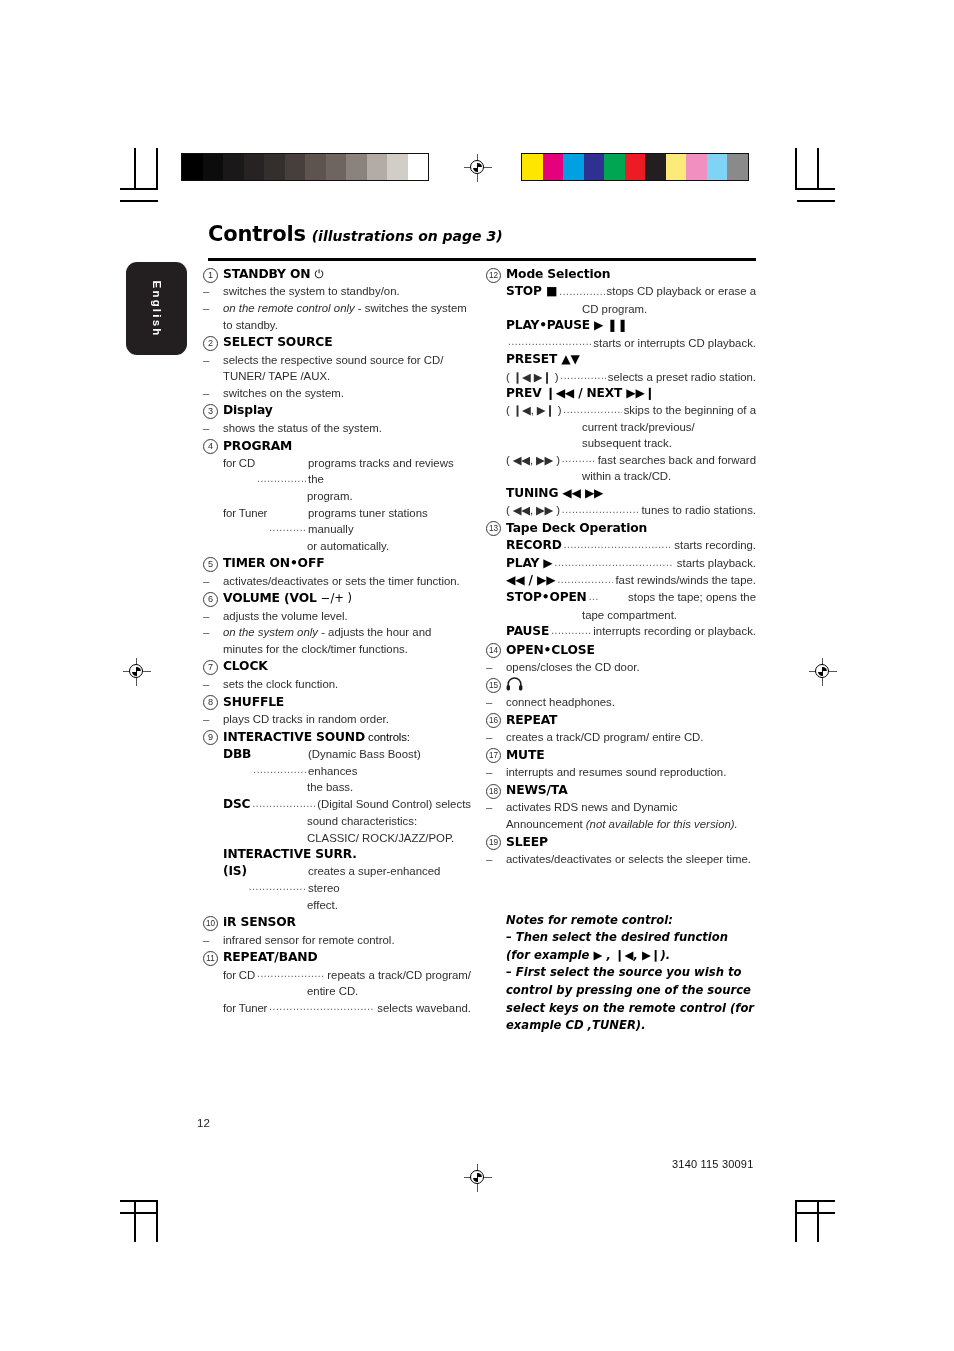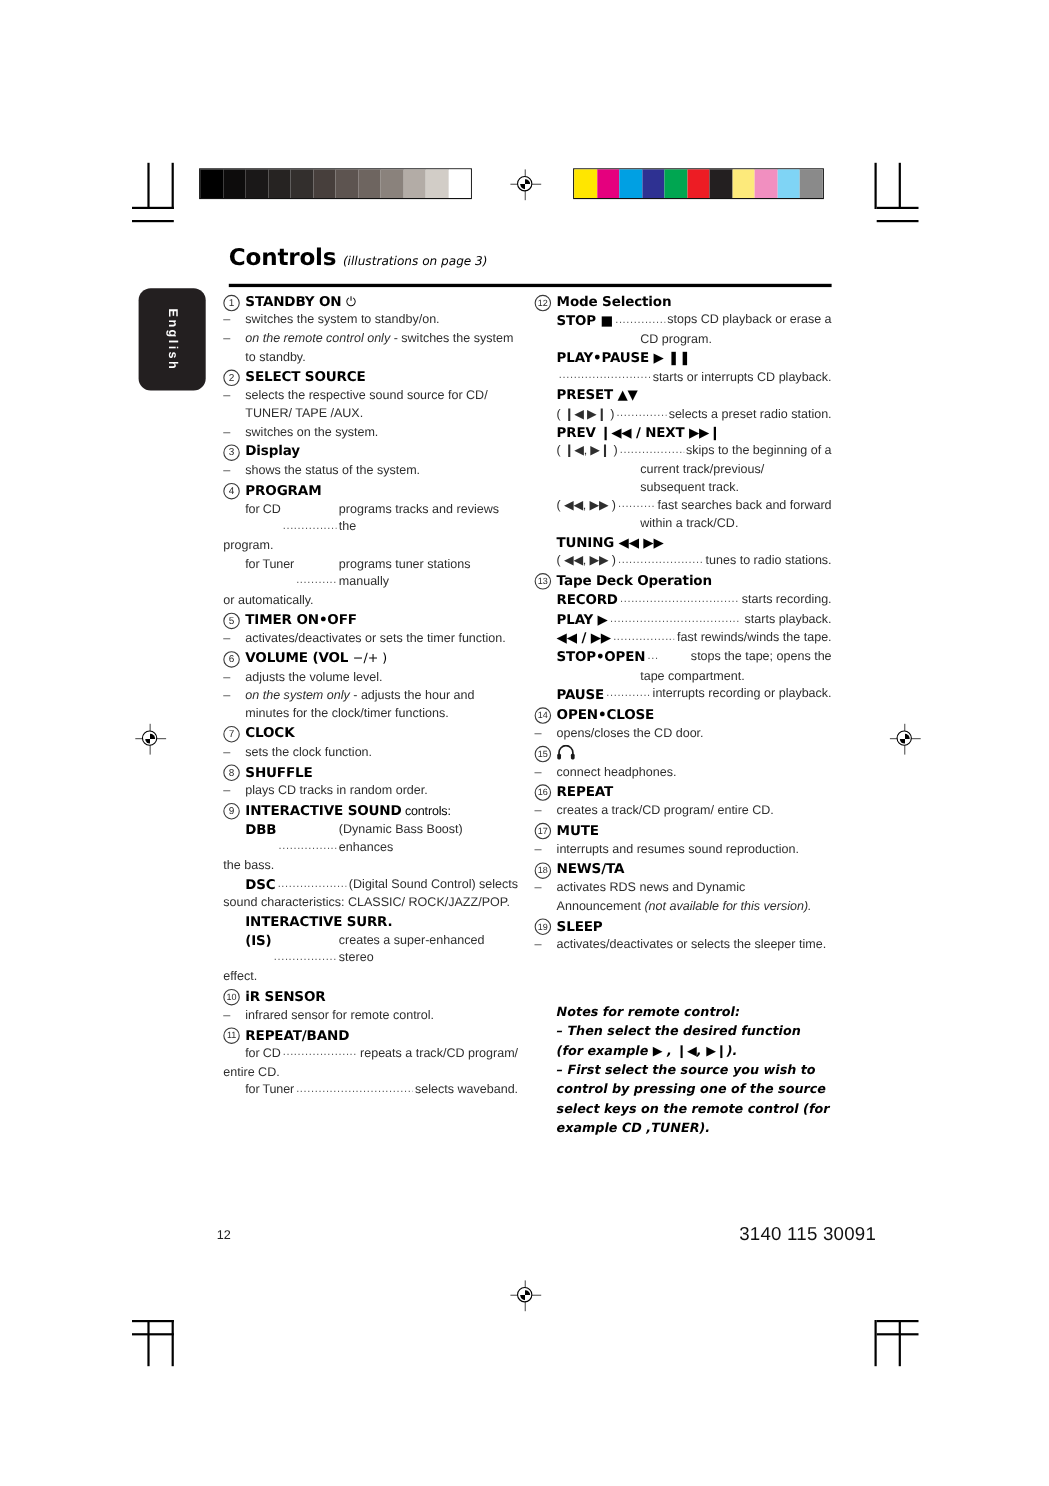--- a/index.html
+++ b/index.html
@@ -20,21 +20,21 @@
   .regmark .rh{position:absolute;left:0;top:13px;width:28px;height:1.4px;background:#555;}
   .regmark .ro{position:absolute;left:6px;top:6px;width:14px;height:14px;border:1.6px solid #000;border-radius:50%;background:#fff;box-sizing:border-box;}
   .regmark .rq{position:absolute;left:9px;top:9px;width:9px;height:9px;border-radius:50%;
      background:conic-gradient(#000 0 90deg,#fff 90deg 180deg,#000 180deg 270deg,#fff 270deg 360deg);}
 
   .crop{position:absolute;background:#000;}
 
   
   .title-wrap{position:absolute;left:208px;top:222px;width:548px;}
   .title-main{font-family:"DejaVu Sans", sans-serif;font-weight:bold;font-size:21px;letter-spacing:-0.2px;display:inline;}
-  .title-sub{font-family:"DejaVu Sans", sans-serif;font-style:italic;font-weight:normal;font-size:11px;display:inline;margin-left:6px;}
+  .title-sub{font-family:"DejaVu Sans", sans-serif;font-style:italic;font-weight:bold;font-size:14px;display:inline;margin-left:6px;}
   .title-rule{position:absolute;left:208px;top:258px;width:548px;height:2.6px;background:#000;}
 
   
   .lang-tab{
     position:absolute;left:126px;top:262px;width:61px;height:93px;background:#231f20;
     border-radius:11px;
   }
   .lang-tab span{
     position:absolute;left:50%;top:50%;
     transform:translate(-50%,-50%) rotate(90deg);
@@ -81,32 +81,32 @@
     white-space:nowrap;color:#000;letter-spacing:-0.15px;
   }
   .def .term.plain{font-family:"Liberation Sans", sans-serif;font-weight:normal;font-size:11.4px;color:#2e2e2e;}
   .def .lead{
     flex:1 1 auto;overflow:hidden;white-space:nowrap;color:#555;
     font-size:10px;letter-spacing:0.6px;margin:0 2px;align-self:flex-end;
     padding-bottom:2px;
   }
   .def .desc{flex:0 0 auto;color:#2e2e2e;line-height:1.45;max-width:163px;}
   .def.full .desc{max-width:none;}
-  .cont{color:#2e2e2e;line-height:1.45;}
+  .cont{margin-left:104px;color:#2e2e2e;line-height:1.45;}
   .cont2{margin-left:96px;color:#2e2e2e;line-height:1.45;}
   .boldline{margin-left:20px;font-family:"DejaVu Sans", sans-serif;font-weight:bold;font-size:12.2px;letter-spacing:-0.15px;}
 
   
   .notes{margin-left:20px;margin-top:44px;font-family:"DejaVu Sans", sans-serif;
     font-style:italic;font-weight:bold;font-size:11.6px;line-height:1.52;color:#000;}
   .notes .nl{display:block;}
 
   
   .pagenum{position:absolute;left:197px;top:1117px;font-size:11.5px;color:#222;}
-  .docid{position:absolute;left:672px;top:1112px;font-size:17px;color:#111;letter-spacing:0.2px;text-align:center;}
+  .docid{position:absolute;left:672px;top:1158px;font-size:11px;color:#111;letter-spacing:0.2px;text-align:center;}
 
   .sym{font-family:"DejaVu Sans", sans-serif;}
 </style>
 </head>
 <body>
 
 <div class="page">
 
   <div class="crop" style="left:134px;top:148px;width:1.6px;height:42px;"></div>
   <div class="crop" style="left:156px;top:148px;width:1.6px;height:42px;"></div>

